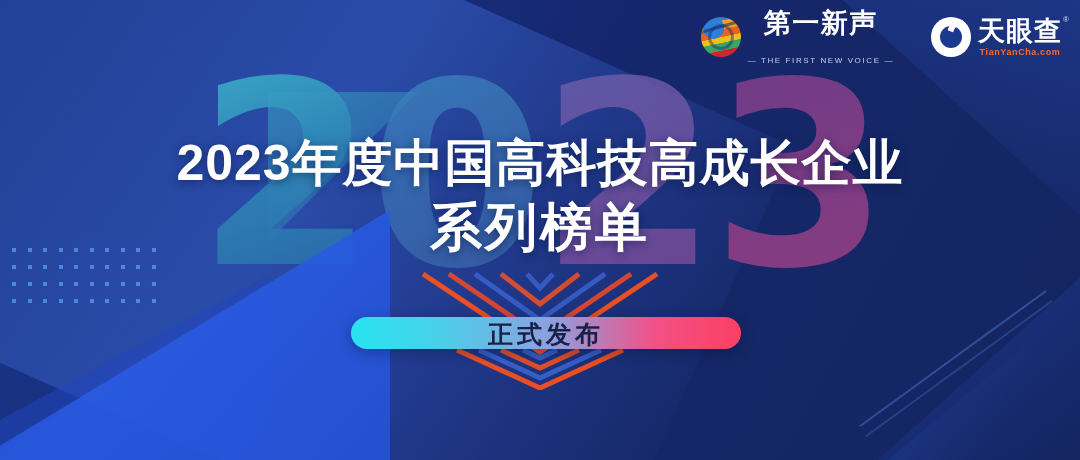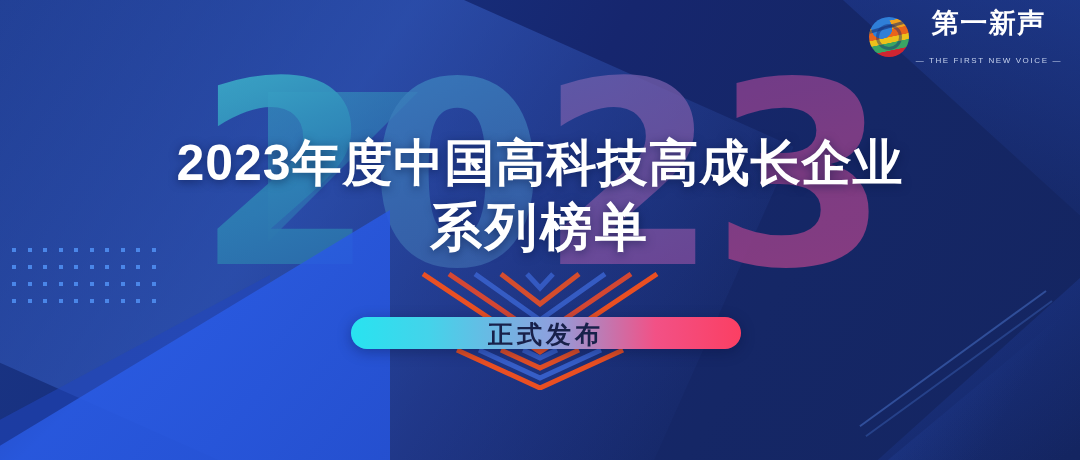--- a/index.html
+++ b/index.html
@@ -370,20 +370,29 @@
   <div class="logos">
 
     <div class="logo-block">
       <div class="globe-icon"></div>
       <div class="logo-words">
         <div class="logo-cn">第一新声</div>
         <div class="logo-en">— THE FIRST NEW VOICE —</div>
       </div>
     </div>
 
+    <div class="logo-block">
+      <div class="eye-icon"></div>
+      <div class="logo-words">
+        <div class="tyc-cn">
+          <span>天眼查</span><span class="tyc-r">®</span>
+        </div>
+        <div class="tyc-en">TianYanCha.com</div>
+      </div>
+    </div>
 
   </div>
 
   <svg class="chevrons" viewBox="0 0 270 118" preserveAspectRatio="none">
     <g fill="none" stroke-width="5">
       <polyline points="18,2 135,80 252,2" stroke="#f4511e" opacity="0.95"></polyline>
       <polyline points="44,2 135,64 226,2" stroke="#e8492a" opacity="0.9"></polyline>
       <polyline points="70,2 135,48 200,2" stroke="#3a63cf" opacity="0.85"></polyline>
       <polyline points="96,2 135,32 174,2" stroke="#f4511e" opacity="0.85"></polyline>
       <polyline points="122,2 135,16 148,2" stroke="#3a63cf" opacity="0.8"></polyline>

